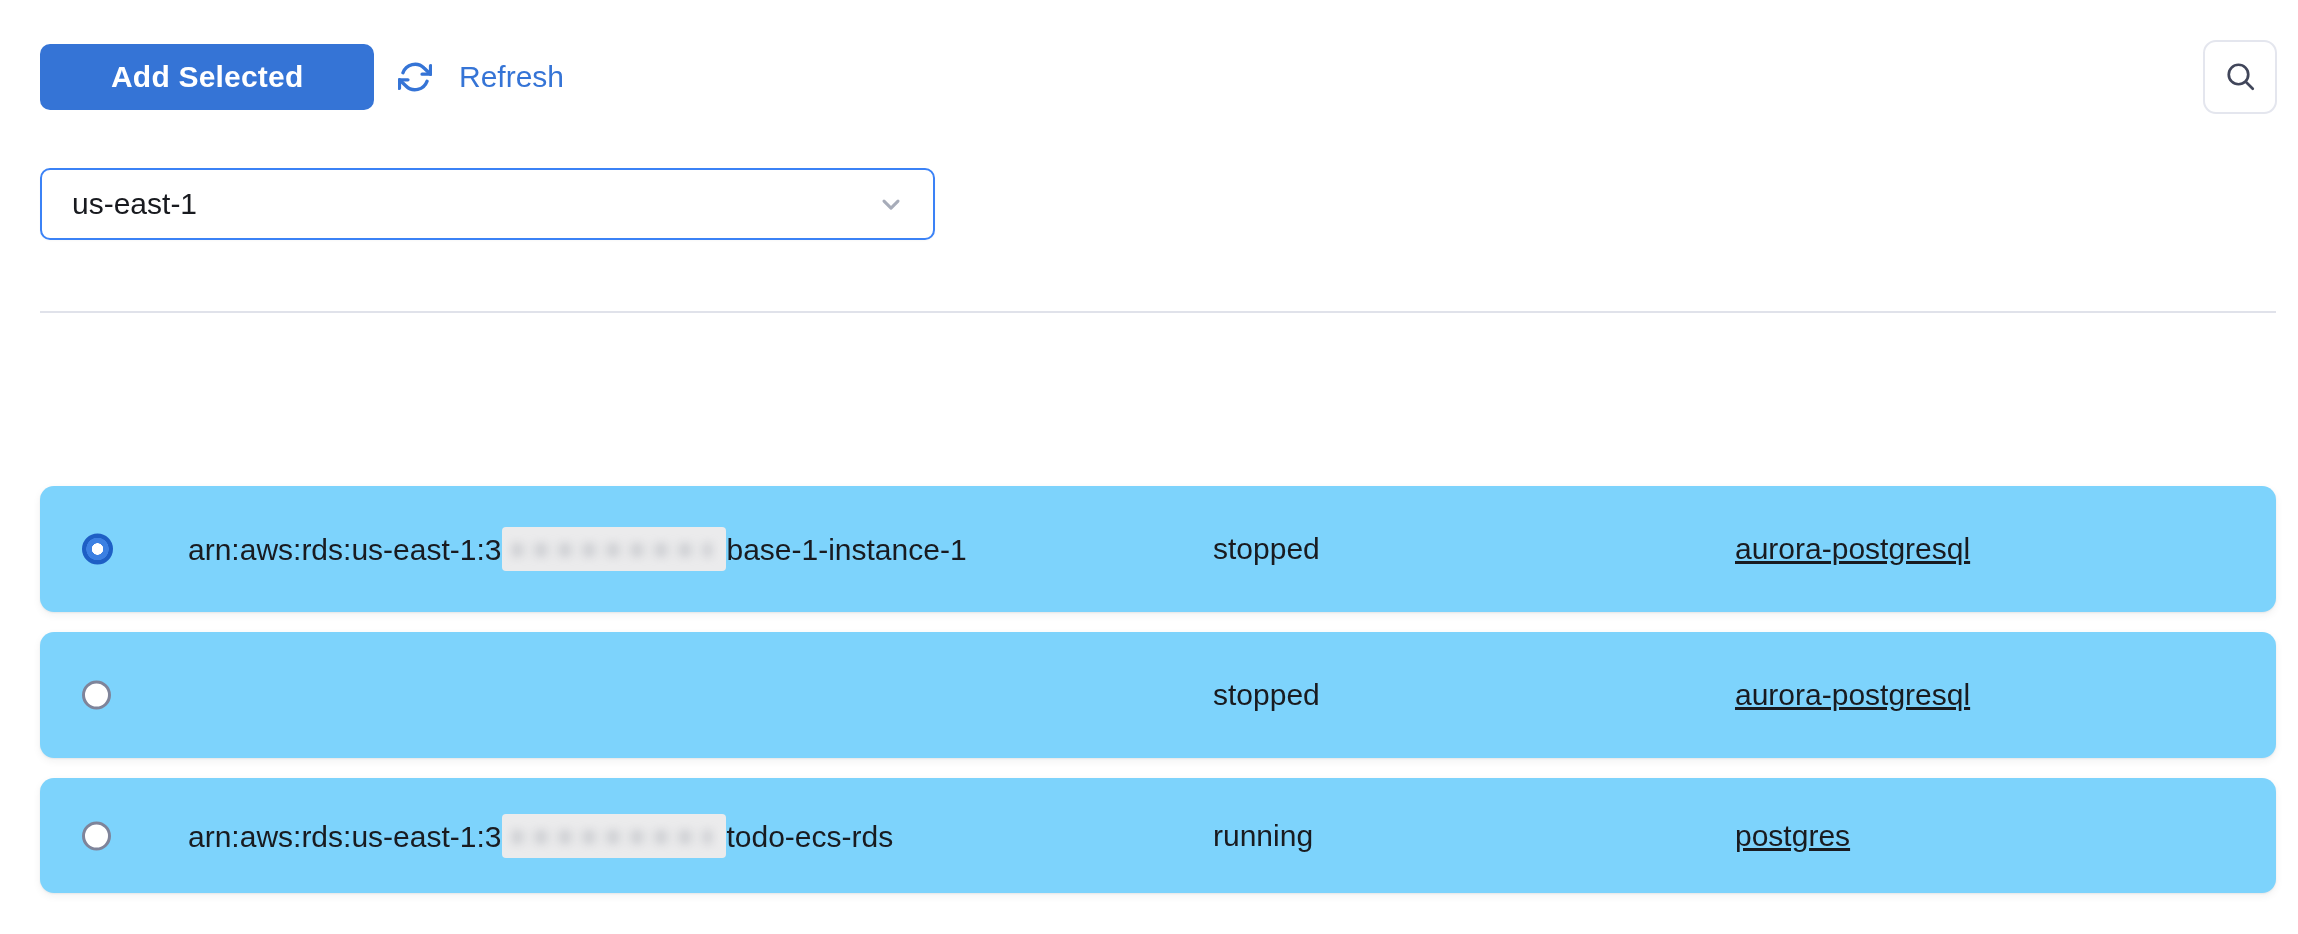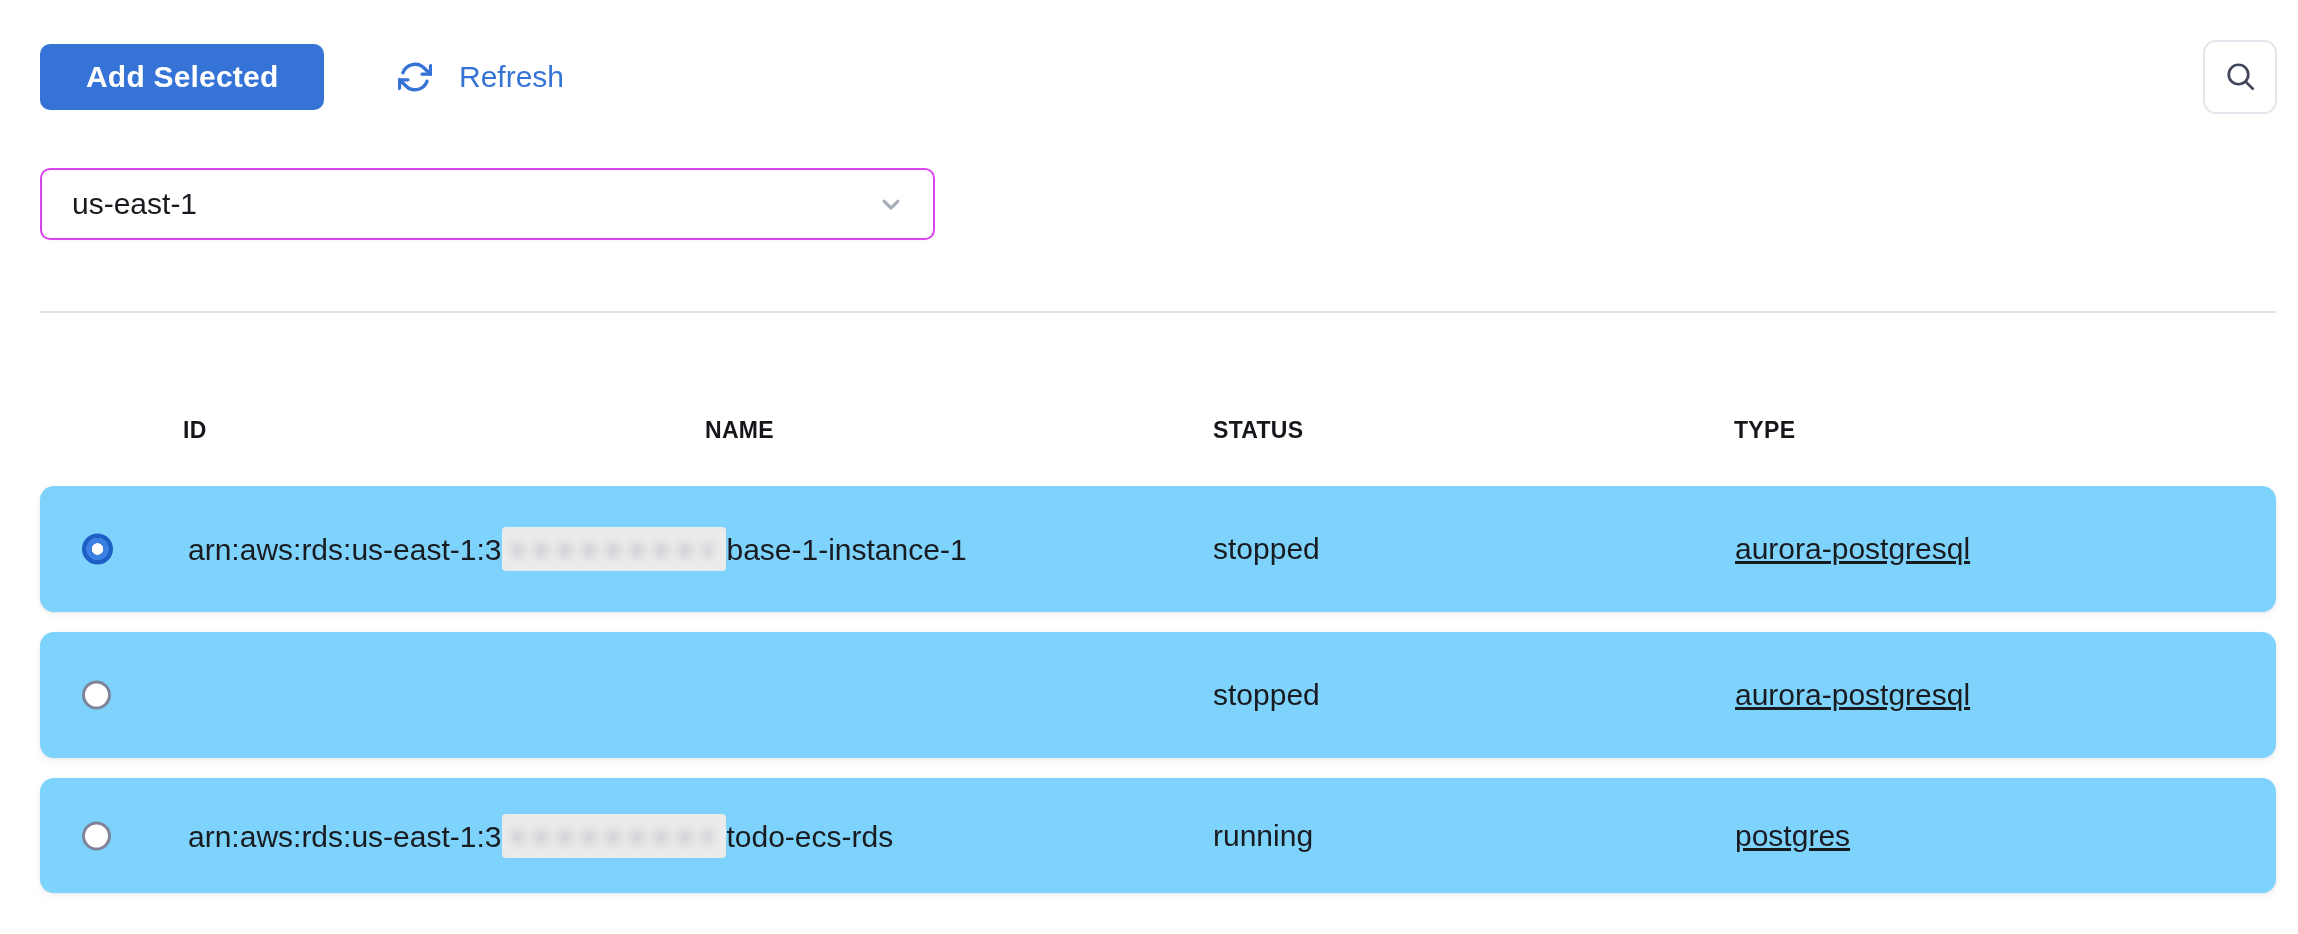--- a/index.html
+++ b/index.html
@@ -11,39 +11,39 @@
     overflow:hidden;
     background:#ffffff;
   }
 
   
   .add-btn{
     position:absolute;left:40px;top:44px;height:66px;
     background:var(--accent,#3574d6);
     color:#ffffff;border:none;border-radius:10px;
     font-family:inherit;font-size:30px;font-weight:700;
-    padding:0 46px;cursor:pointer;letter-spacing:0.2px;
+    padding:0 71px;cursor:pointer;letter-spacing:0.2px;
   }
   .refresh{
     position:absolute;left:398px;top:44px;height:66px;
     display:flex;align-items:center;gap:27px;
     color:var(--accent,#3574d6);
     font-size:30px;font-weight:500;cursor:pointer;
   }
   .refresh svg{display:block;}
   .search-btn{
     position:absolute;left:2203px;top:40px;width:74px;height:74px;
     background:#ffffff;border:2px solid #e4e6ee;border-radius:13px;
     display:flex;align-items:center;justify-content:center;cursor:pointer;
   }
 
   
   .region-select{
     position:absolute;left:40px;top:168px;width:895px;height:72px;
-    background:#ffffff;border:2px solid #d946ef;border-radius:10px;
+    background:#ffffff;border:2px solid #3b82f6;border-radius:10px;
     box-sizing:border-box;
     display:flex;align-items:center;
     padding:0 28px 0 30px;
     font-size:30px;color:#181a1f;cursor:pointer;
     box-shadow:0 1px 2px rgba(20,24,40,0.03);
   }
   .region-select .value{flex:1;}
   .region-select svg{display:block;}
 
   
@@ -141,26 +141,20 @@
     <span class="value">us-east-1</span>
     <span>
       <svg width="28" height="28" viewBox="0 0 24 24" fill="none" stroke="#a7acb9" stroke-width="2.6" stroke-linecap="round" stroke-linejoin="round">
         <polyline points="6 9.5 12 15.5 18 9.5"></polyline>
       </svg>
     </span>
   </div>
 
   <hr class="divider">
 
-  <div class="thead">
-    <span class="th-id">ID</span>
-    <span class="th-name">NAME</span>
-    <span class="th-status">STATUS</span>
-    <span class="th-type">TYPE</span>
-  </div>
 
   <div class="row row-1">
     <span class="radio selected"></span>
     <div class="cell id-cell"><span>arn:aws:rds:us-east-1:3</span><span class="redacted"></span><span>base-1-instance-1</span></div>
     <div class="cell status-cell">stopped</div>
     <div class="cell type-cell">aurora-postgresql</div>
   </div>
 
   <div class="row row-2">
     <span class="radio"></span>

